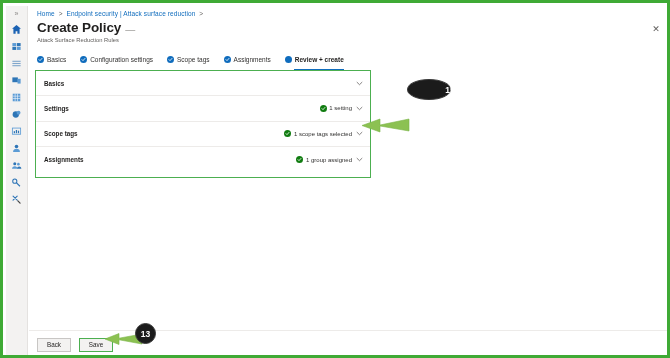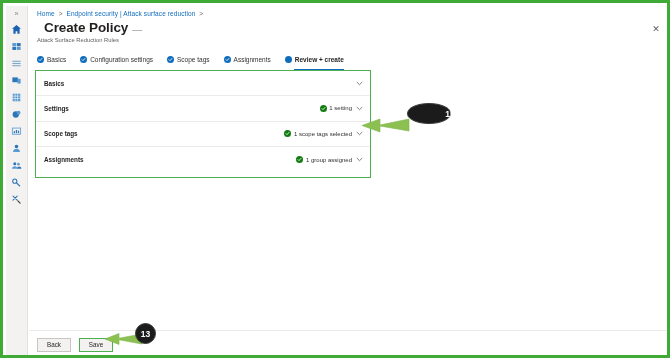--- a/index.html
+++ b/index.html
@@ -51,21 +51,21 @@
 
   .breadcrumb {
     position: absolute; left: 8px; top: 4px;
     font-size: 6.5px; color: #0f6cbd;
     white-space: nowrap; letter-spacing: .1px;
   }
   .breadcrumb .sep { color: #605e5c; margin: 0 2px; }
 
   .title-row {
     position: absolute; left: 8px; top: 14px;
-    display: flex; align-items: flex-end; gap: 4px; margin-left: 7px;
+    display: flex; align-items: flex-end; gap: 4px;
   }
   .title {
     font-size: 13.5px; font-weight: bold; color: #201f1e;
     letter-spacing: -.1px;
   }
   .title-dash { font-size: 10px; color: #a19f9d; }
 
   .subtitle {
     position: absolute; left: 8px; top: 31px;
     font-size: 5.8px; color: #605e5c;
@@ -176,21 +176,21 @@
     position: absolute;
     width: 21px; height: 21px; border-radius: 50%;
     background: #1b1b1b;
     border: 1.5px solid #3a3a3a;
     color: #ffffff;
     font-size: 8.5px; font-weight: bold;
     display: flex; align-items: center; justify-content: center;
     z-index: 40;
     font-family: "Liberation Sans", sans-serif;
   }
-  #callout-15 { left: 404px; top: 100px; padding-left: 42px; }
+  #callout-15 { left: 404px; top: 76px; padding-left: 42px; }
   #callout-16 { left: 132px; top: 320px; }
 
   .arrow { position: absolute; z-index: 35; }
   #arrow-15 { left: 357px; top: 112px; }
   #arrow-16 { left: 100px; top: 328px; }
 </style>
 </head>
 <body>
 
 <div class="screen">

